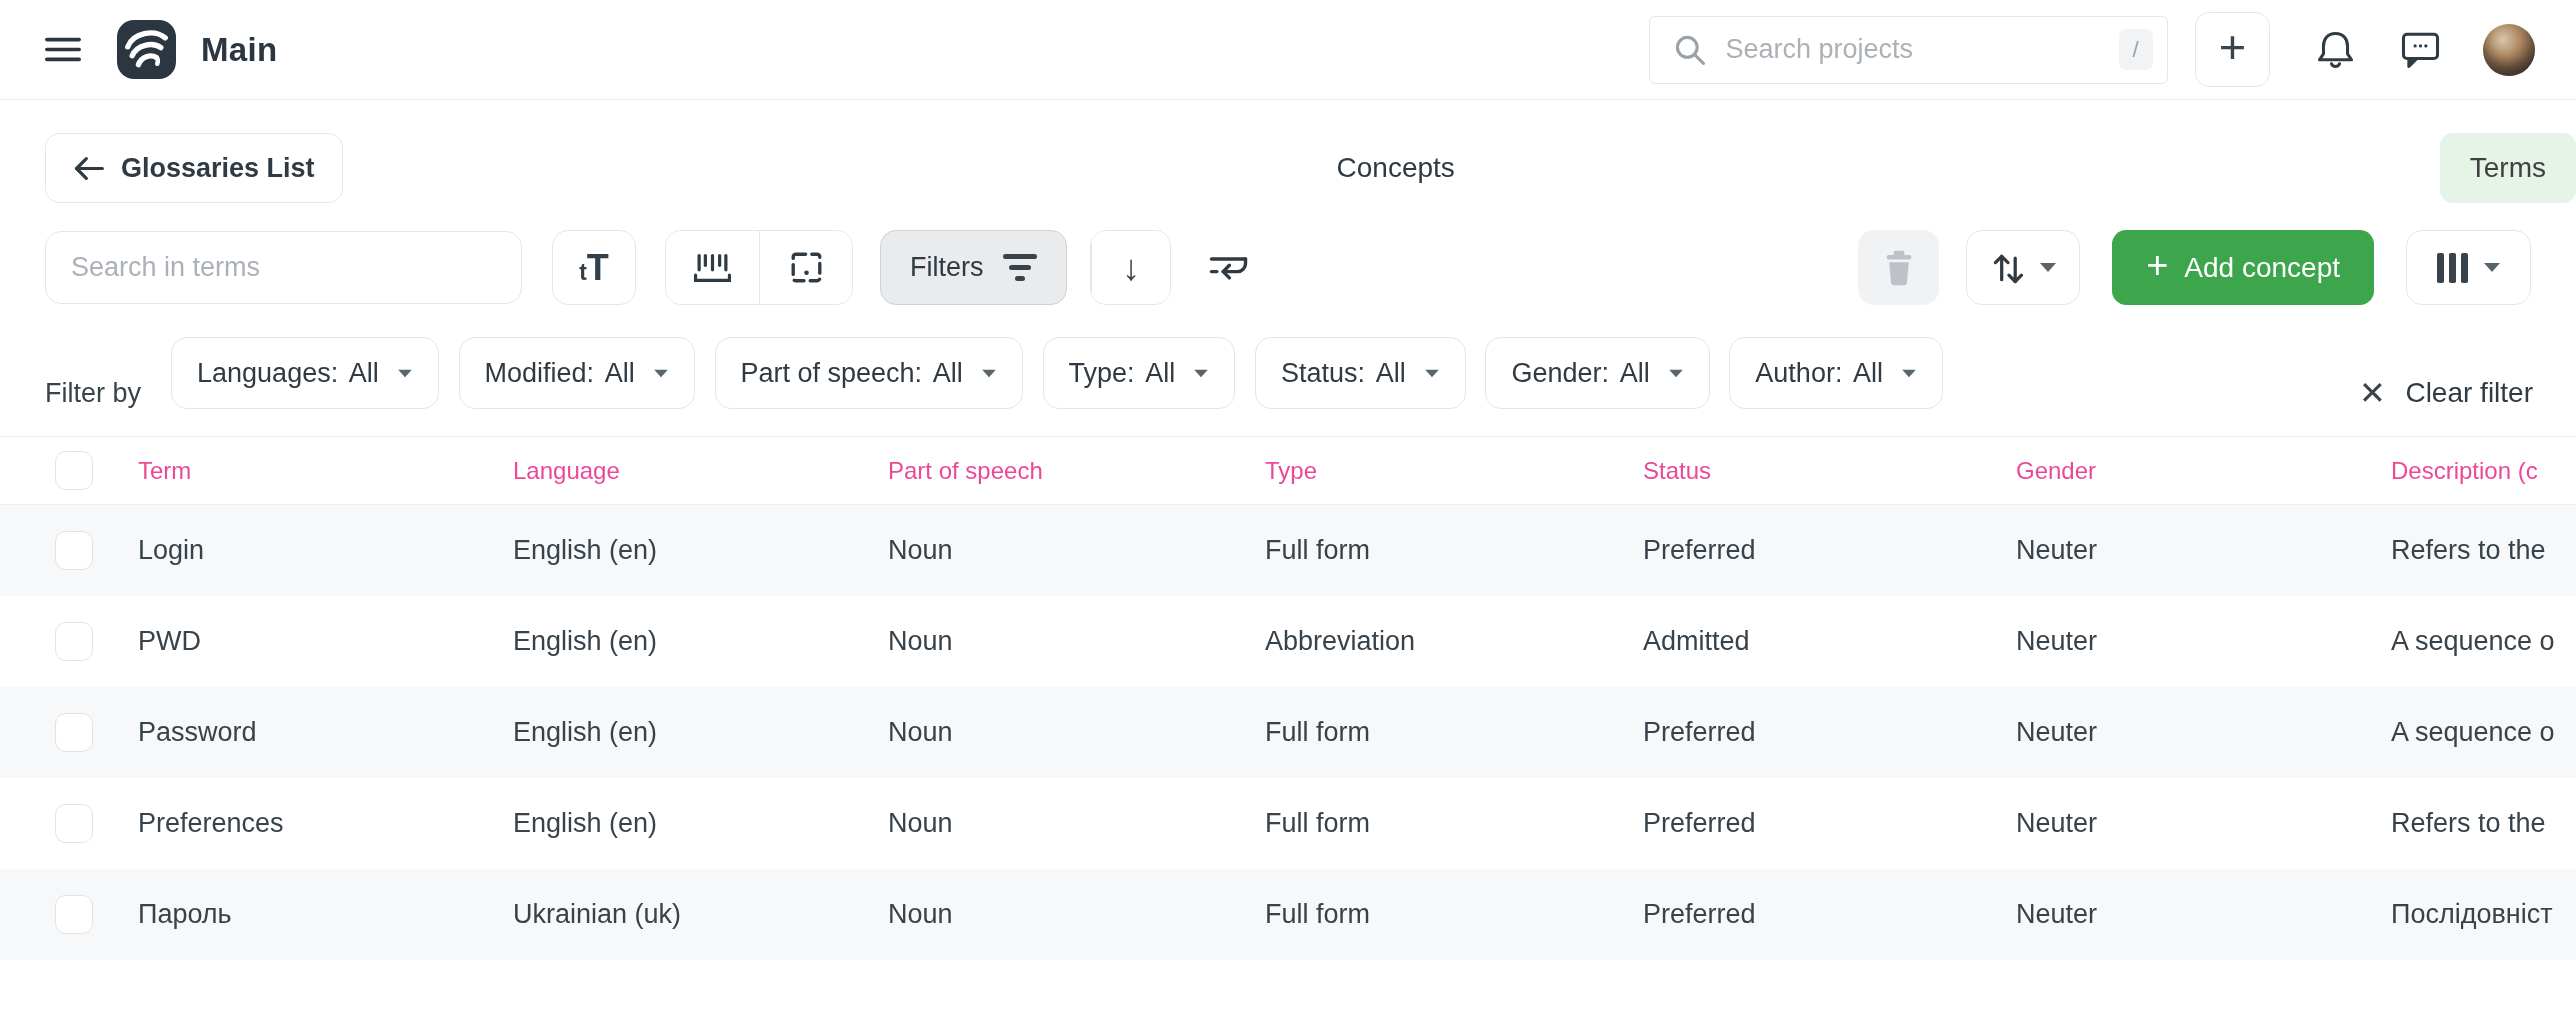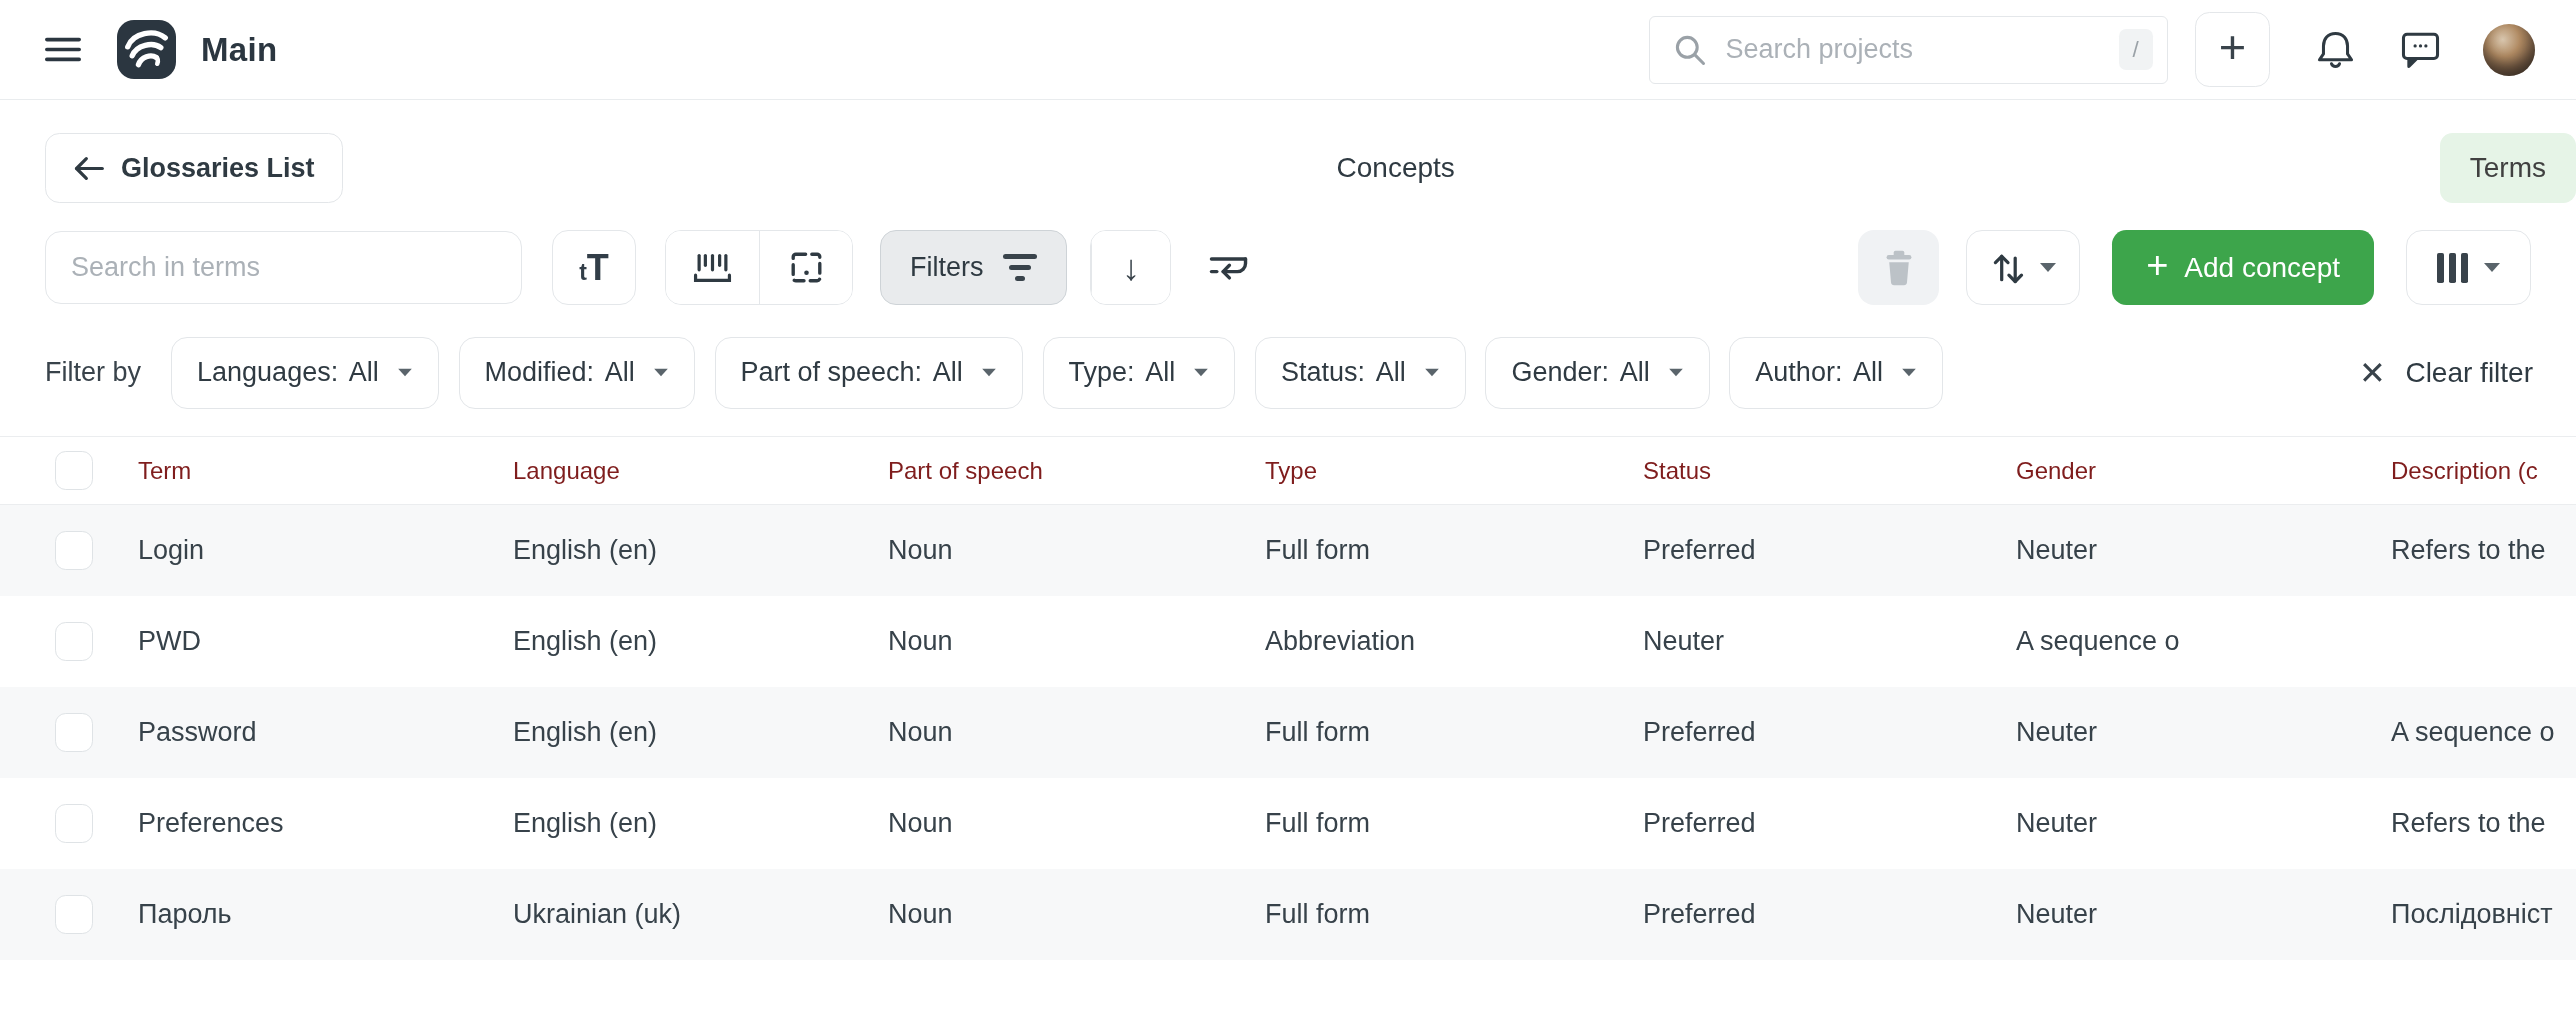--- a/index.html
+++ b/index.html
@@ -123,42 +123,42 @@
     margin-left:32px; height:75px; padding:0 34px; border:none; border-radius:14.3px;
     background:#3da54b; color:#fff; font-size:28px; font-weight:500;
     display:flex; align-items:center; cursor:pointer; font-family:"Liberation Sans", sans-serif;
   }
   .add-btn .plus { font-size:38px; font-weight:400; margin-right:16px; line-height:0; padding-bottom:5.4px; }
   .cols-btn { width:125px; margin-left:32px; gap:16px; }
   .colbars { display:flex; gap:4.5px; }
   .colbars i { width:7.2px; height:30px; background:#39434b; border-radius:1.8px; display:block; }
 
   
-  .filter-row { display:flex; align-items:center; margin:30px 43px 12px 45px; height:73px; }
+  .filter-row { display:flex; align-items:flex-end; margin:30px 43px 12px 45px; height:73px; }
   .filter-by { font-size:27px; color:#39434b; margin-right:30px; }
   .chip {
     height:72px; border:1.8px solid #e3e6e9; border-radius:16px; background:#fff;
     display:flex; align-items:center; padding:0 25px; margin-right:19.7px; cursor:pointer;
   }
   .chip .nm { font-size:27px; color:#2f3a42; }
   .chip .val { font-size:27px; color:#2f3a42; margin-left:10.7px; }
   .chip .caret { margin-left:18px; transform:scale(.85); }
   .clear-filter { margin-left:auto; display:flex; align-items:center; cursor:pointer; }
   .clear-filter .x { font-size:32px; color:#39434b; margin-right:19.7px; line-height:1; }
   .clear-filter .lbl { font-size:28px; color:#2f3a42; }
 
   
   .table { margin-top:27px; border-top:1.8px solid #ebedef; }
   .tr {
     display:grid;
     grid-template-columns:138px 375px 375px 377px 378px 373px 375px minmax(0,1fr);
     align-items:center; width:2576px;
   }
   .thead { height:68px; border-bottom:1.8px solid #ebedef; }
-  .thead .th { font-size:24px; color:#7f1d1d; white-space:nowrap; overflow:hidden; }
+  .thead .th { font-size:24px; color:#ec4899; white-space:nowrap; overflow:hidden; }
   .row { height:91px; font-size:27px; color:#37424a; }
   .row:nth-child(odd of .row) { background:#f7f8f9; }
   .row.alt { background:#f7f8f9; }
   .td { white-space:nowrap; overflow:hidden; }
   .cb-cell { display:flex; align-items:center; padding-left:55px; }
   .checkbox {
     width:38px; height:39px; border:1.8px solid #dfe3e6; border-radius:10.7px;
     background:#fff; cursor:pointer;
   }
 </style>
@@ -411,20 +411,21 @@
   </div>
 
   <div class="tr row">
     <div class="cb-cell">
         <span class="checkbox"></span>
       </div>
     <div class="td">PWD</div>
     <div class="td">English (en)</div>
     <div class="td">Noun</div>
     <div class="td">Abbreviation</div>
+    <div class="td">Admitted</div>
     <div class="td">Neuter</div>
     <div class="td">A sequence o</div>
   </div>
 
   <div class="tr row alt">
     <div class="cb-cell">
         <span class="checkbox"></span>
       </div>
     <div class="td">Password</div>
     <div class="td">English (en)</div>

